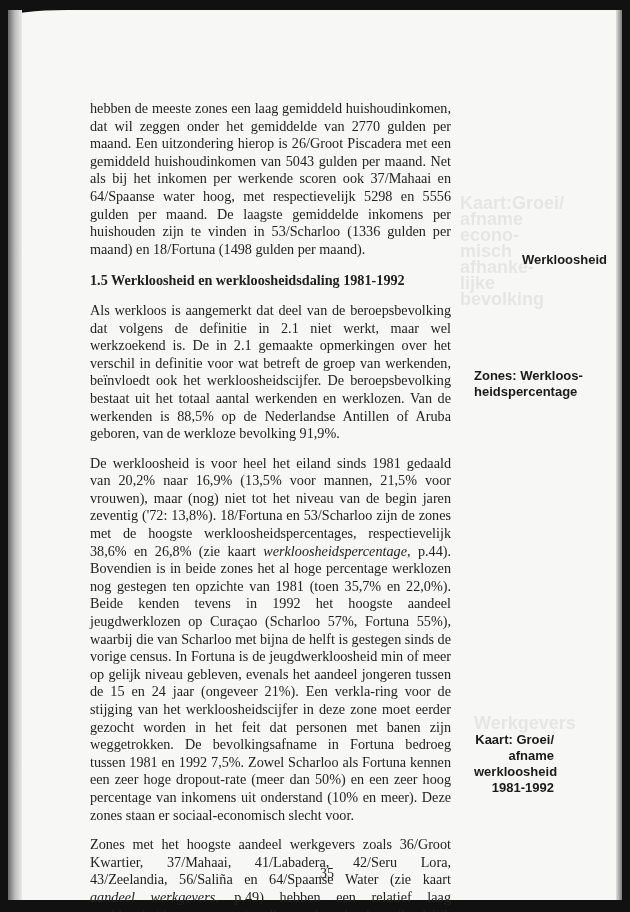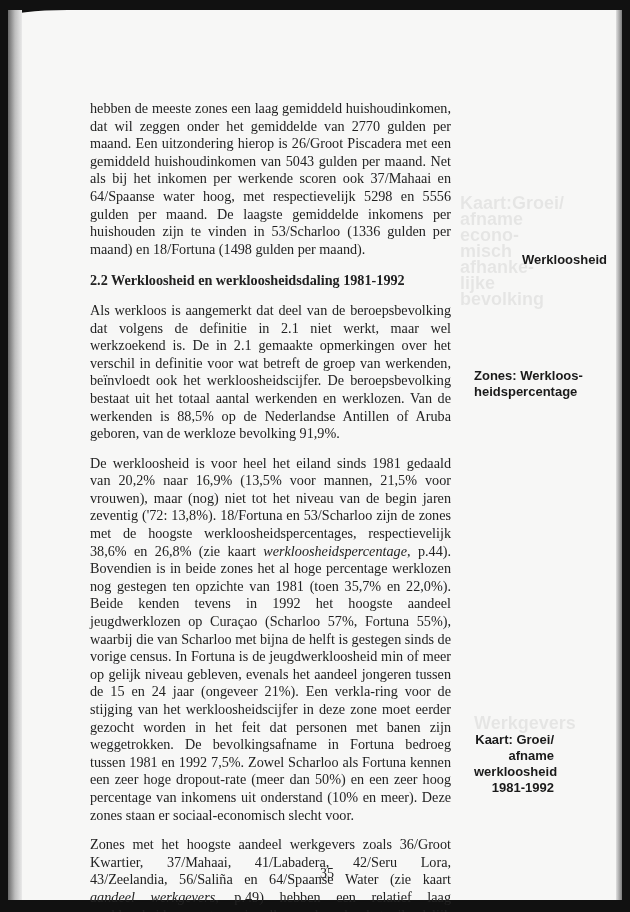--- a/index.html
+++ b/index.html
@@ -52,21 +52,21 @@
 
 <div class="page">
   <div class="page-spine"></div>
   <div class="page-edge"></div>
 
   <div class="ghost" style="left:452px; top:185px; width:110px;">Kaart:Groei/ afname econo- misch afhanke- lijke bevolking</div>
   <div class="ghost" style="left:466px; top:705px;">Werkgevers</div>
 
   <div class="body-text">
     <p>hebben de meeste zones een laag gemiddeld huishoudinkomen, dat wil zeggen onder het gemiddelde van 2770 gulden per maand. Een uitzondering hierop is 26/Groot Piscadera met een gemiddeld huishoudinkomen van 5043 gulden per maand. Net als bij het inkomen per werkende scoren ook 37/Mahaai en 64/Spaanse water hoog, met respectievelijk 5298 en 5556 gulden per maand. De laagste gemiddelde inkomens per huishouden zijn te vinden in 53/Scharloo (1336 gulden per maand) en 18/Fortuna (1498 gulden per maand).</p>
-    <div class="heading">2.2 Werkloosheid en werkloosheidsdaling 1981-1992</div>
+    <div class="heading">1.5 Werkloosheid en werkloosheidsdaling 1981-1992</div>
     <p>Als werkloos is aangemerkt dat deel van de beroepsbevolking dat volgens de definitie in 2.1 niet werkt, maar wel werkzoekend is. De in 2.1 gemaakte opmerkingen over het verschil in definitie voor wat betreft de groep van werkenden, beïnvloedt ook het werkloosheidscijfer. De beroepsbevolking bestaat uit het totaal aantal werkenden en werklozen. Van de werkenden is 88,5% op de Nederlandse Antillen of Aruba geboren, van de werkloze bevolking 91,9%.</p>
     <p><span>De werkloosheid is voor heel het eiland sinds 1981 gedaald van 20,2% naar 16,9% (13,5% voor mannen, 21,5% voor vrouwen), maar (nog) niet tot het niveau van de begin jaren zeventig ('72: 13,8%). 18/Fortuna en 53/Scharloo zijn de zones met de hoogste werkloosheidspercentages, respectievelijk 38,6% en 26,8% (zie kaart </span><em>werkloosheidspercentage</em><span>, p.44). Bovendien is in beide zones het al hoge percentage werklozen nog gestegen ten opzichte van 1981 (toen 35,7% en 22,0%). Beide kenden tevens in 1992 het hoogste aandeel jeugdwerklozen op Curaçao (Scharloo 57%, Fortuna 55%), waarbij die van Scharloo met bijna de helft is gestegen sinds de vorige census. In Fortuna is de jeugdwerkloosheid min of meer op gelijk niveau gebleven, evenals het aandeel jongeren tussen de 15 en 24 jaar (ongeveer 21%). Een verkla-ring voor de stijging van het werkloosheidscijfer in deze zone moet eerder gezocht worden in het feit dat personen met banen zijn weggetrokken. De bevolkingsafname in Fortuna bedroeg tussen 1981 en 1992 7,5%. Zowel Scharloo als Fortuna kennen een zeer hoge dropout-rate (meer dan 50%) en een zeer hoog percentage van inkomens uit onderstand (10% en meer). Deze zones staan er sociaal-economisch slecht voor.</span></p>
     <p><span>Zones met het hoogste aandeel werkgevers zoals 36/Groot Kwartier, 37/Mahaai, 41/Labadera, 42/Seru Lora, 43/Zeelandia, 56/Saliña en 64/Spaanse Water (zie kaart </span><em>aandeel werkgevers</em><span>, p.49) hebben een relatief laag werkloosheidspercentage, in elk geval onder het eilandelijk gemiddelde. Dit wil echter nog niet zeggen dat deze zones tussen 1981 en 1992 voor wat betreft de werkloosheid een gunstigere ontwikkeling hebben gekend dan de andere zones van Curaçao (zie kaart </span></p>
   </div>
 
   <div class="margin-note" style="top:242px;margin-left:48px;">Werkloosheid</div>
   <div class="margin-note" style="top:358px; width:112px;">Zones: Werkloos-heidspercentage</div>
   <div class="margin-note" style="top:722px; width:80px;text-align:right;">Kaart: Groei/ afname werkloosheid 1981-1992</div>
 
   <div class="page-number">35</div>

